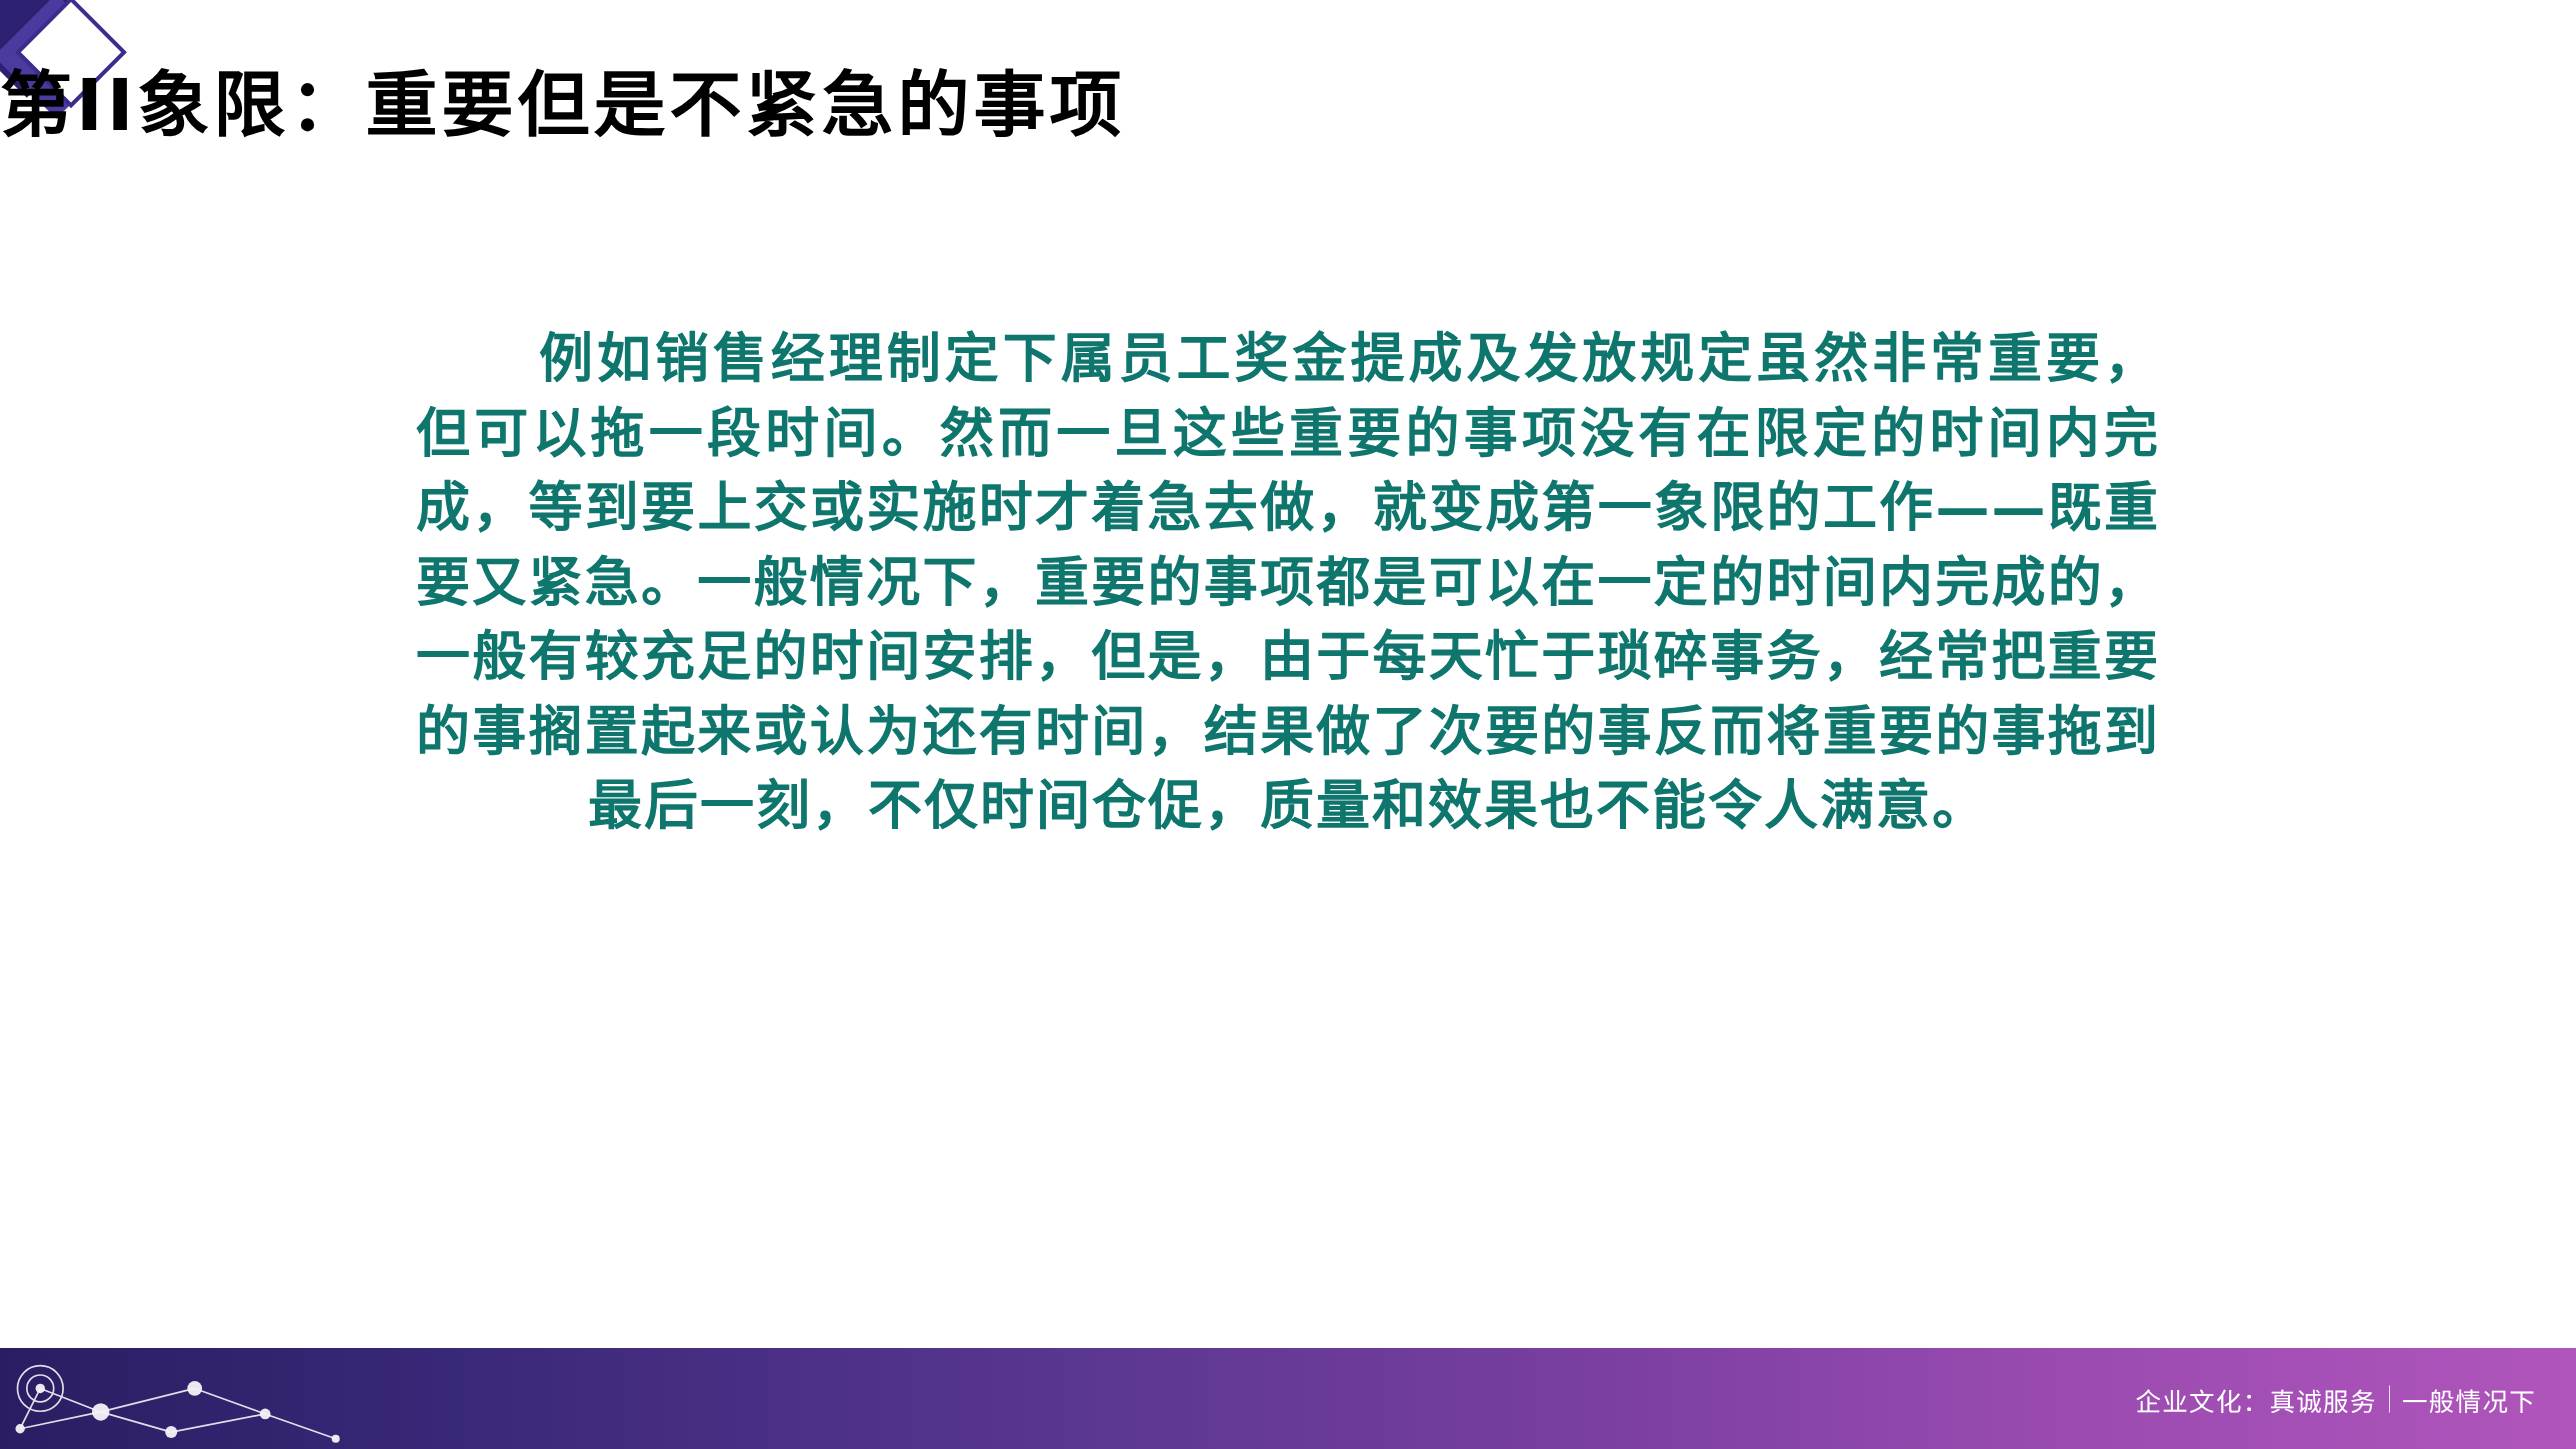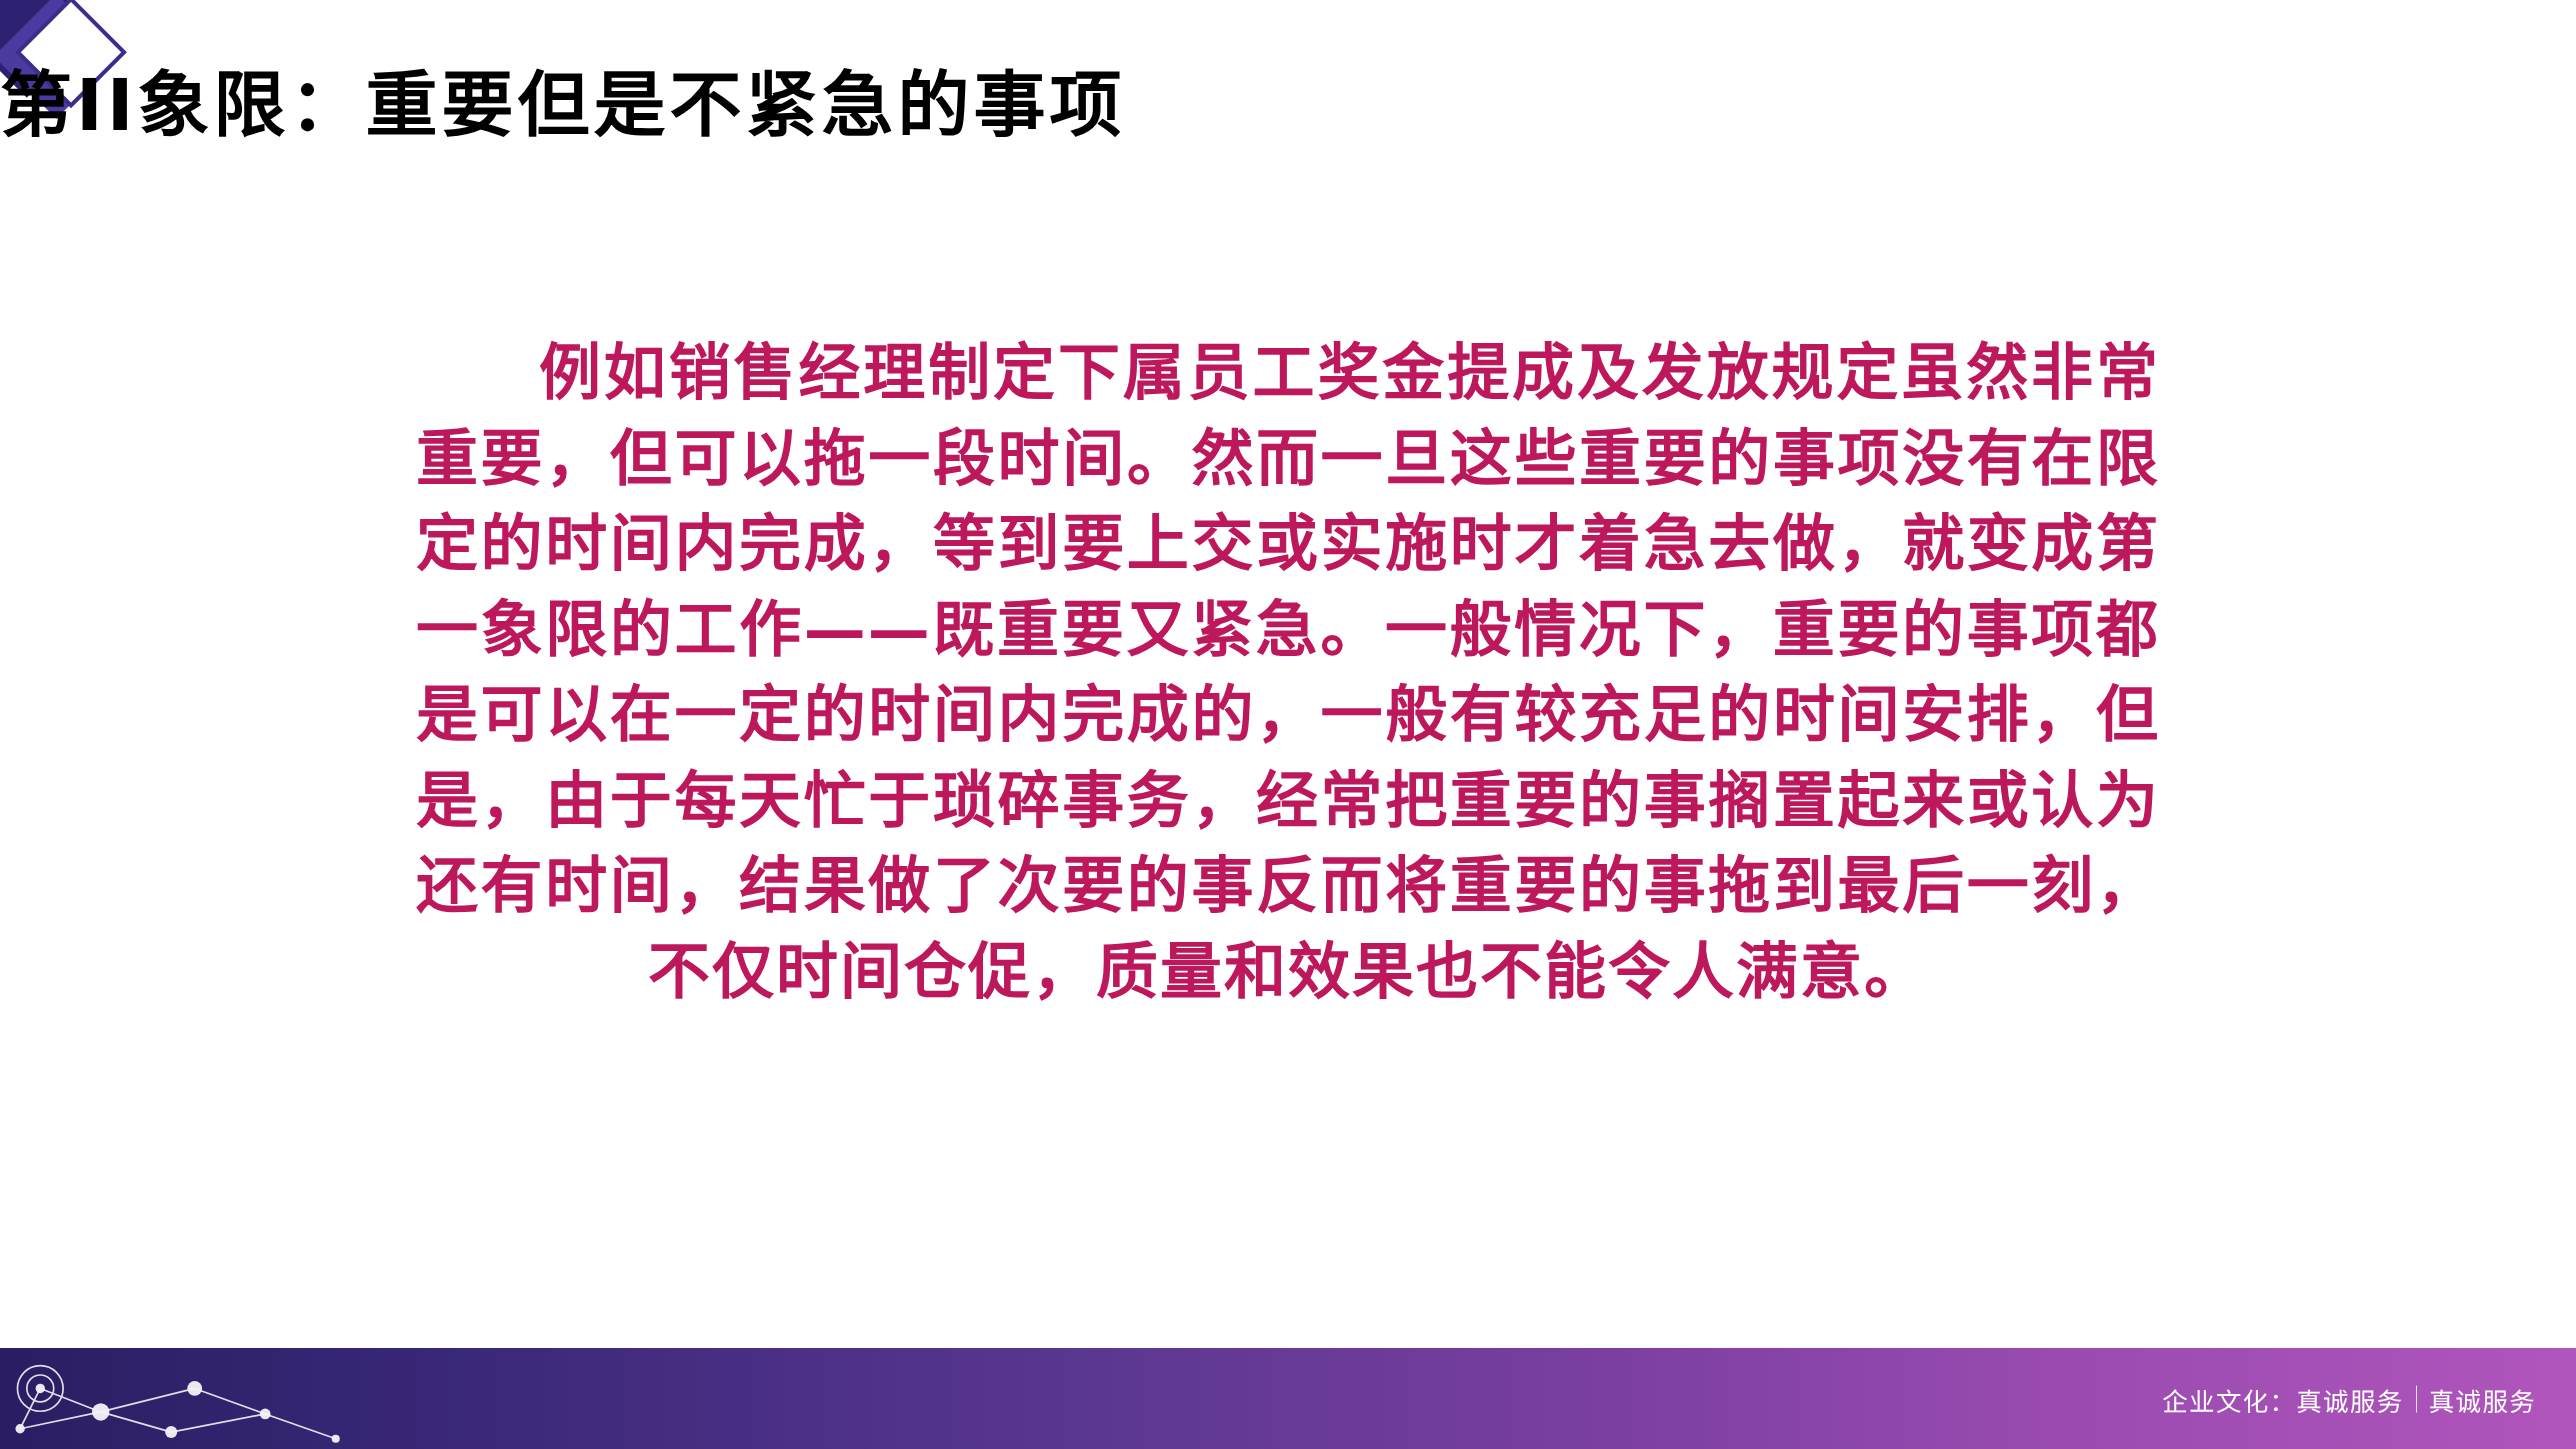--- a/index.html
+++ b/index.html
@@ -48,24 +48,24 @@
   
   .body-wrap {
     position: absolute;
     left: 416px;
     top: 268px;
     width: 1744px;
   }
   .body-text {
     font-family: "DejaVu Sans", "Liberation Sans", sans-serif;
     font-weight: 700;
-    font-size: 62px;
+    font-size: 54px;
     line-height: 1.38;
     letter-spacing: 2px;
-    color: #be185d;
+    color: #0f766e;
     text-align: justify;
     text-align-last: center;
     text-indent: 123px;
   }
 
   
   .footer-bar {
     position: absolute;
     left: 0;
     bottom: 0;
@@ -146,16 +146,16 @@
       <circle cx="395" cy="98" r="8"></circle>
       <circle cx="30" cy="120" r="7"></circle>
       <circle cx="60" cy="60" r="7"></circle>
       <circle cx="500" cy="135" r="6"></circle>
     </g>
   </svg>
 
   <div class="footer-text">
     <span>企业文化：真诚服务</span>
     <span class="footer-sep"></span>
-    <span>真诚服务</span>
+    <span>一般情况下</span>
   </div>
 </div>
 
 
 </body></html>

